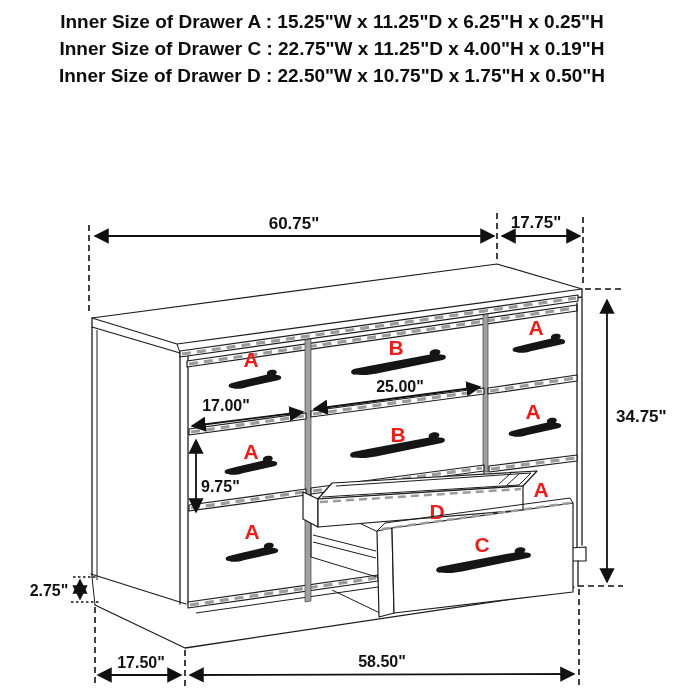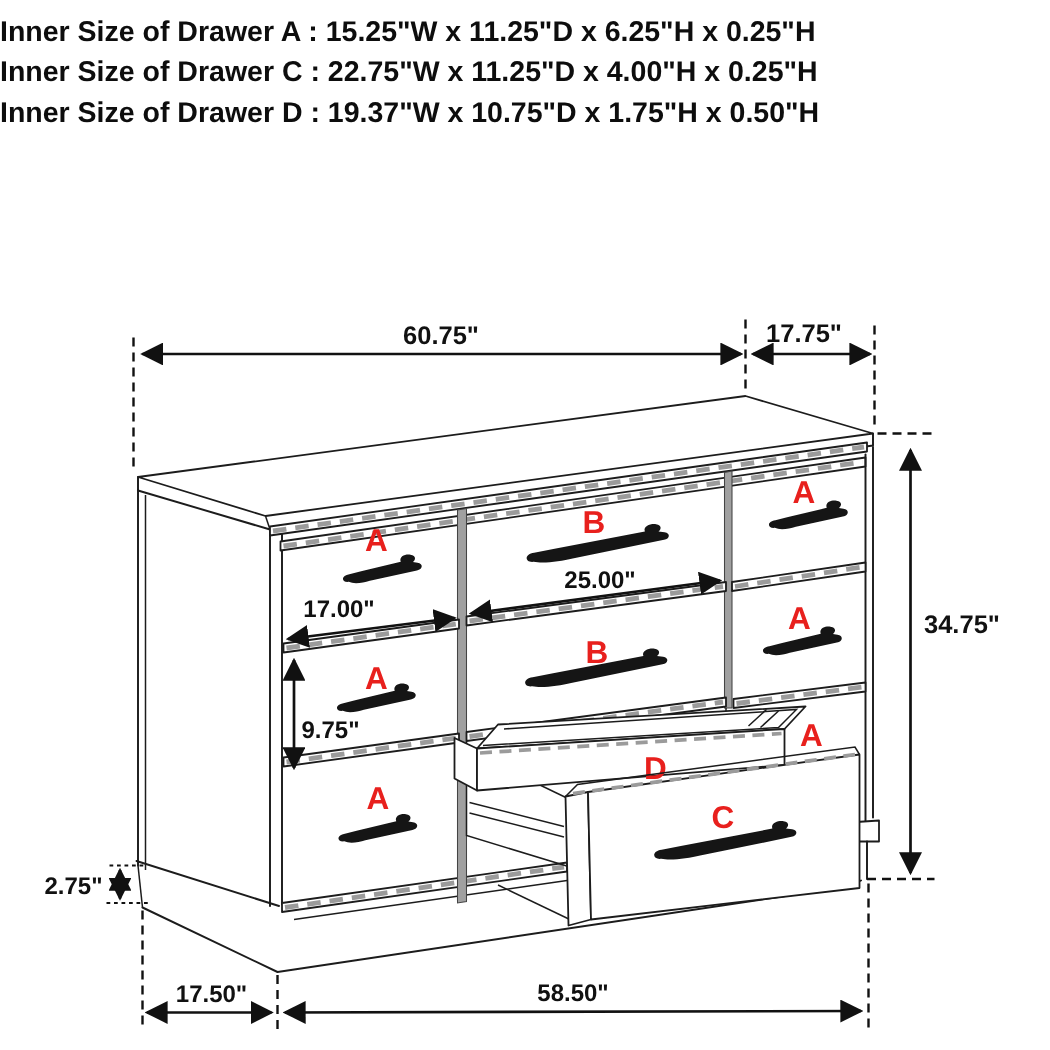--- a/index.html
+++ b/index.html
@@ -1,19 +1,19 @@
 <!DOCTYPE html>
 <html><head>
 <meta charset="utf-8">
 <style>
   html,body{margin:0;padding:0;background:#fff;}
   .page{position:relative;width:700px;height:700px;background:#fff;overflow:hidden;
         font-family:"Liberation Sans",sans-serif;}
-  .legend{position:absolute;top:8px;left:0;width:592px;text-align:left;
-          font-weight:bold;font-size:19px;line-height:27px;color:#0d0d0d;letter-spacing:0;}
+  .legend{position:absolute;top:8px;left:0;width:592px;text-align:center;
+          font-weight:bold;font-size:19px;line-height:27px;color:#0d0d0d;letter-spacing:0;padding-left:36px;}
   svg{position:absolute;top:0;left:0;}
   svg text{font-family:"Liberation Sans",sans-serif;font-weight:bold;fill:#111;}
   .dim{font-size:17px;}
   .dims{font-size:16px;}
   .lbl{font-size:21px;fill:#e8201d;}
   .ln{stroke:#1c1c1c;stroke-width:1.3;fill:none;stroke-linejoin:round;stroke-linecap:round;}
   .thin{stroke:#1c1c1c;stroke-width:1;fill:none;}
   .wht{fill:#ffffff;stroke:#1c1c1c;stroke-width:1.2;stroke-linejoin:round;}
   .gray{fill:#a0a0a0;stroke:#444;stroke-width:.7;}
   .hatch{stroke:#9b9b9b;stroke-width:3.2;fill:none;stroke-dasharray:9 6;}
@@ -23,22 +23,22 @@
   .arrow{stroke:#111;stroke-width:1.8;fill:none;}
   .handle{fill:#151515;stroke:none;}
 </style>
 </head>
 <body>
 
 <div class="page">
 
   <div class="legend">
     <div>Inner Size of Drawer A : 15.25"W x 11.25"D x 6.25"H x 0.25"H</div>
-    <div>Inner Size of Drawer C : 22.75"W x 11.25"D x 4.00"H x 0.25"H</div>
-    <div>Inner Size of Drawer  D : 19.37"W x 10.75"D x 1.75"H x 0.50"H</div>
+    <div>Inner Size of Drawer C : 22.75"W x 11.25"D x 4.00"H x 0.19"H</div>
+    <div>Inner Size of Drawer  D : 22.50"W x 10.75"D x 1.75"H x 0.50"H</div>
   </div>
 
   <svg width="700" height="700" viewBox="0 0 700 700">
     <defs>
       <marker id="ah" viewBox="0 0 10 10" refX="9" refY="5" markerWidth="8.5" markerHeight="8.5" orient="auto-start-reverse">
         <path d="M0,0 L10,5 L0,10 Z" fill="#111"></path>
       </marker>
     </defs>
 
     <g>

